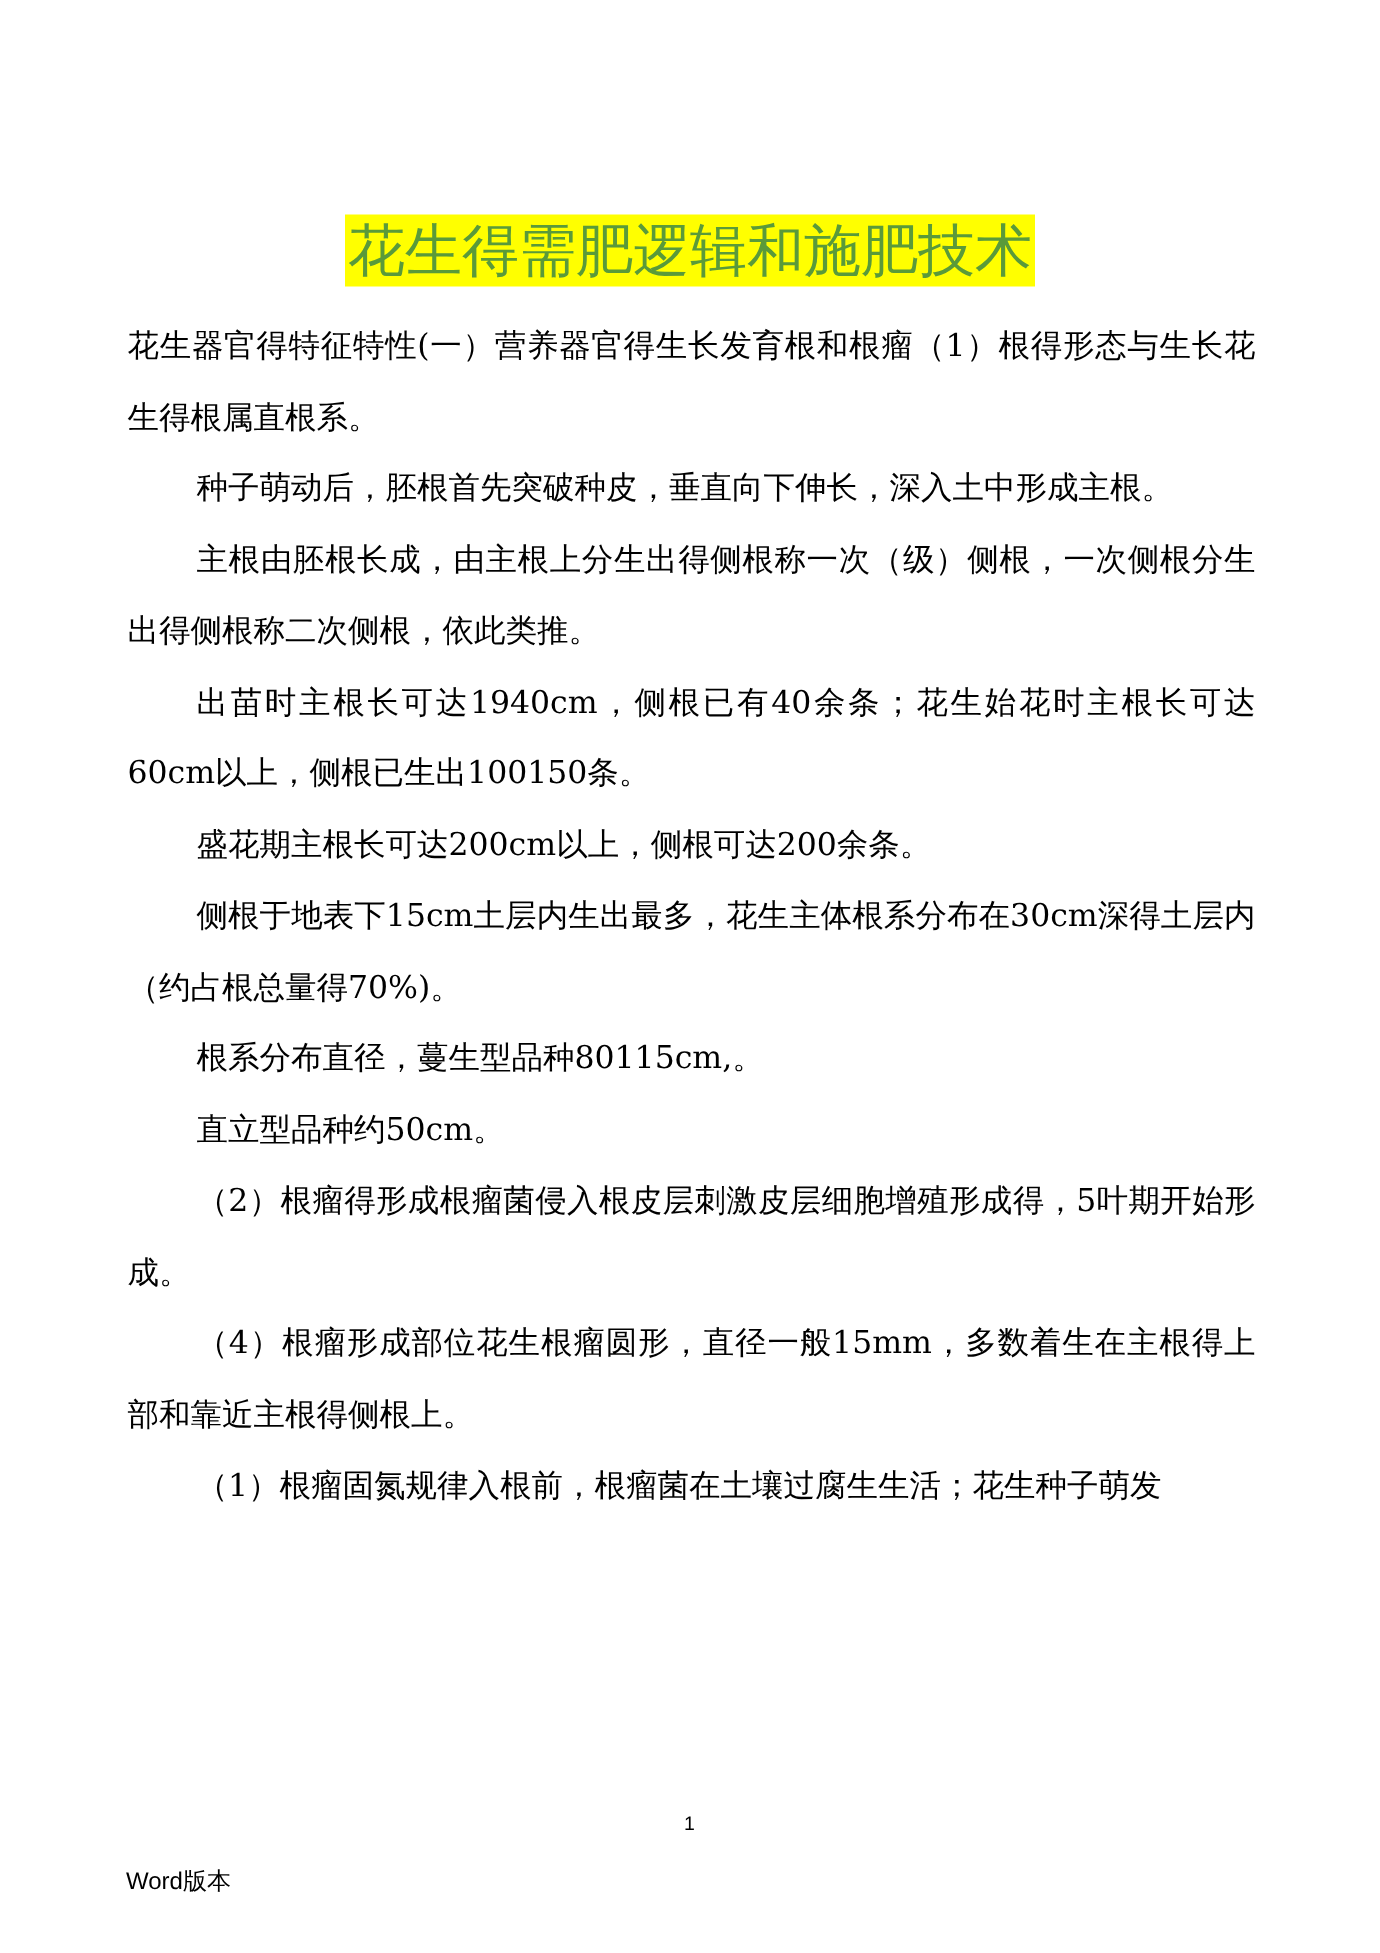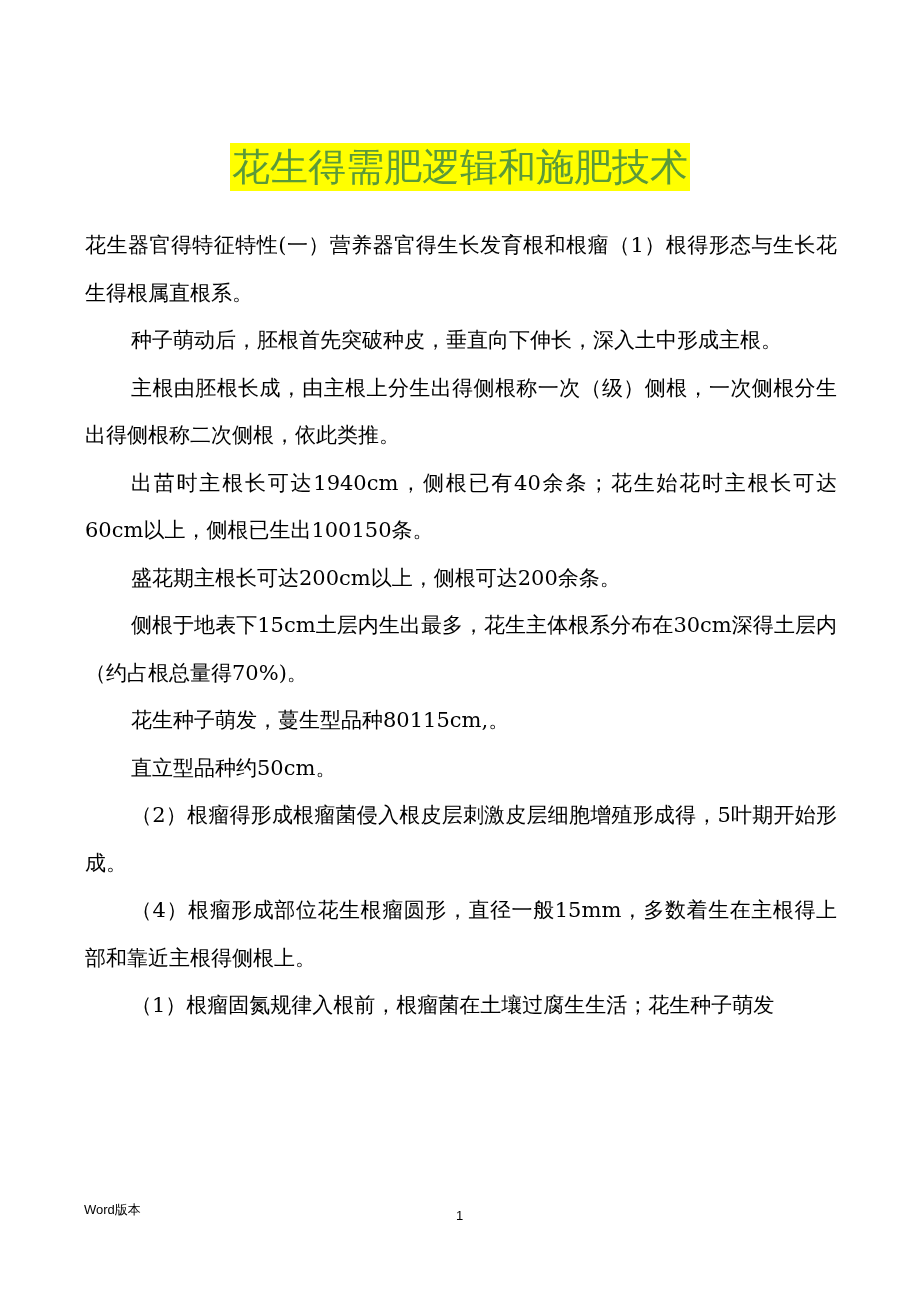--- a/index.html
+++ b/index.html
@@ -2,43 +2,43 @@
 <html><head>
 <meta charset="utf-8">
 <style>
   html, body { margin:0; padding:0; background:#ffffff; }
   body { width:920px; height:1302px; position:relative; overflow:hidden;
          font-family:"DejaVu Serif","Liberation Serif",serif; color:#000; }
   .title-wrap { position:absolute; top:143px; left:0; width:920px; text-align:center; }
   .title { display:inline-block; background:#ffff00; color:#5a9a3a;
            font-size:38px; line-height:48px; padding:0 2px; letter-spacing:0px;
            font-family:"DejaVu Sans","Liberation Sans",sans-serif; }
-  .body-text { position:absolute; top:222px; left:85px; width:752px; }
+  .body-text { position:absolute; top:207px; left:85px; width:752px; }
   .para { font-size:21px; line-height:47.5px; margin:0; text-align:justify; }
   .para.indent { text-indent:46px; }
-  .footer-left { position:absolute; top:1201px; left:84px; font-size:13px;
+  .footer-left { position:absolute; top:1244px; left:84px; font-size:16px;
                  font-family:"Liberation Sans","DejaVu Sans",sans-serif; }
   .footer-page { position:absolute; top:1208px; left:456px; font-size:13px;
                  font-family:"Liberation Sans","DejaVu Sans",sans-serif; }
 </style>
 </head>
 <body>
 
 <div class="title-wrap">
   <span class="title">花生得需肥逻辑和施肥技术</span>
 </div>
 
 <div class="body-text">
   <p class="para">花生器官得特征特性(一）营养器官得生长发育根和根瘤（1）根得形态与生长花生得根属直根系。</p>
   <p class="para indent">种子萌动后，胚根首先突破种皮，垂直向下伸长，深入土中形成主根。</p>
   <p class="para indent">主根由胚根长成，由主根上分生出得侧根称一次（级）侧根，一次侧根分生出得侧根称二次侧根，依此类推。</p>
   <p class="para indent">出苗时主根长可达1940cm，侧根已有40余条；花生始花时主根长可达60cm以上，侧根已生出100150条。</p>
   <p class="para indent">盛花期主根长可达200cm以上，侧根可达200余条。</p>
   <p class="para indent">侧根于地表下15cm土层内生出最多，花生主体根系分布在30cm深得土层内（约占根总量得70%)。</p>
-  <p class="para indent">花生种子萌发，蔓生型品种80115cm,。</p>
+  <p class="para indent">根系分布直径，蔓生型品种80115cm,。</p>
   <p class="para indent">直立型品种约50cm。</p>
   <p class="para indent">（2）根瘤得形成根瘤菌侵入根皮层刺激皮层细胞增殖形成得，5叶期开始形成。</p>
   <p class="para indent">（4）根瘤形成部位花生根瘤圆形，直径一般15mm，多数着生在主根得上部和靠近主根得侧根上。</p>
   <p class="para indent">（1）根瘤固氮规律入根前，根瘤菌在土壤过腐生生活；花生种子萌发</p>
 </div>
 
 <div class="footer-left">Word版本</div>
 <div class="footer-page">1</div>
 
 </body></html>

